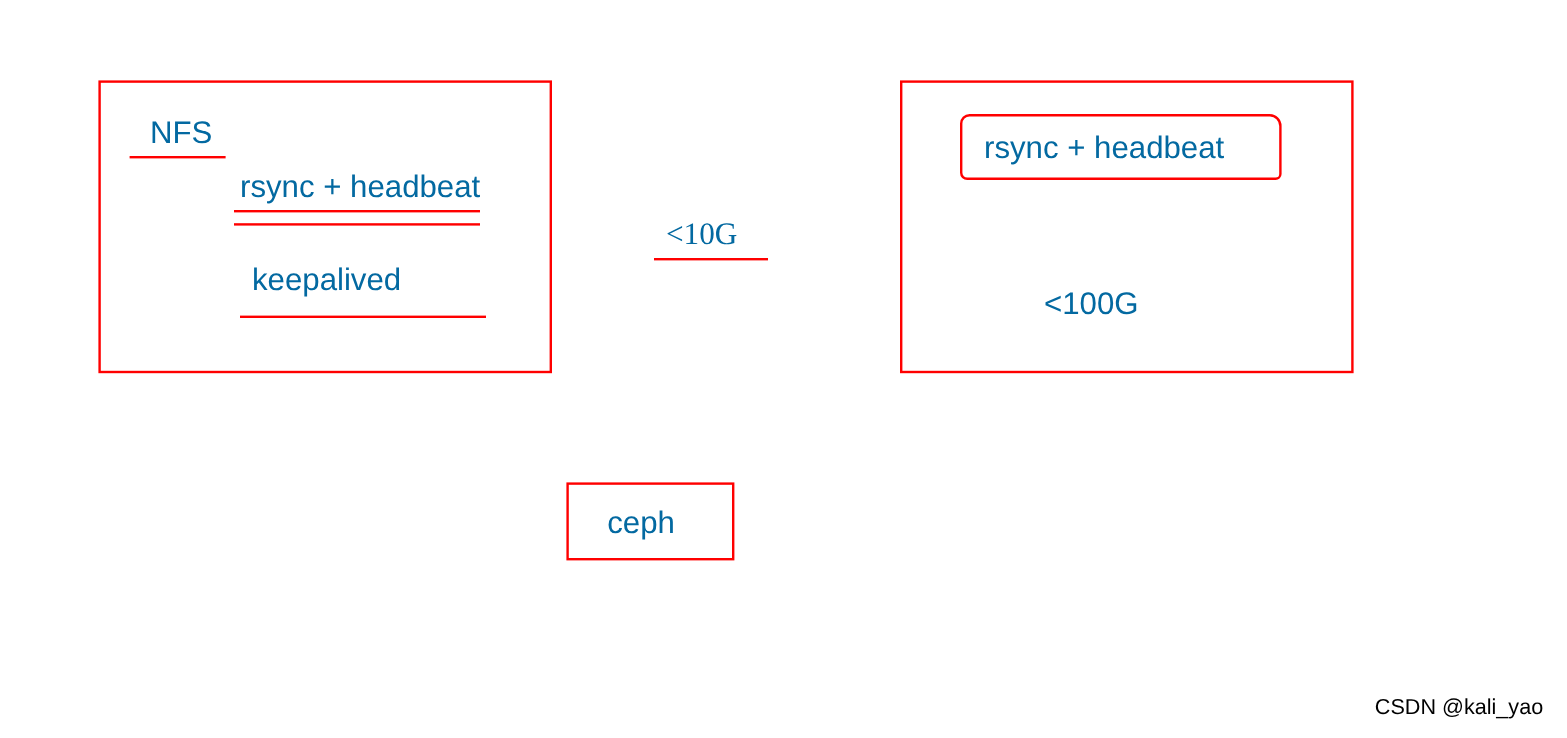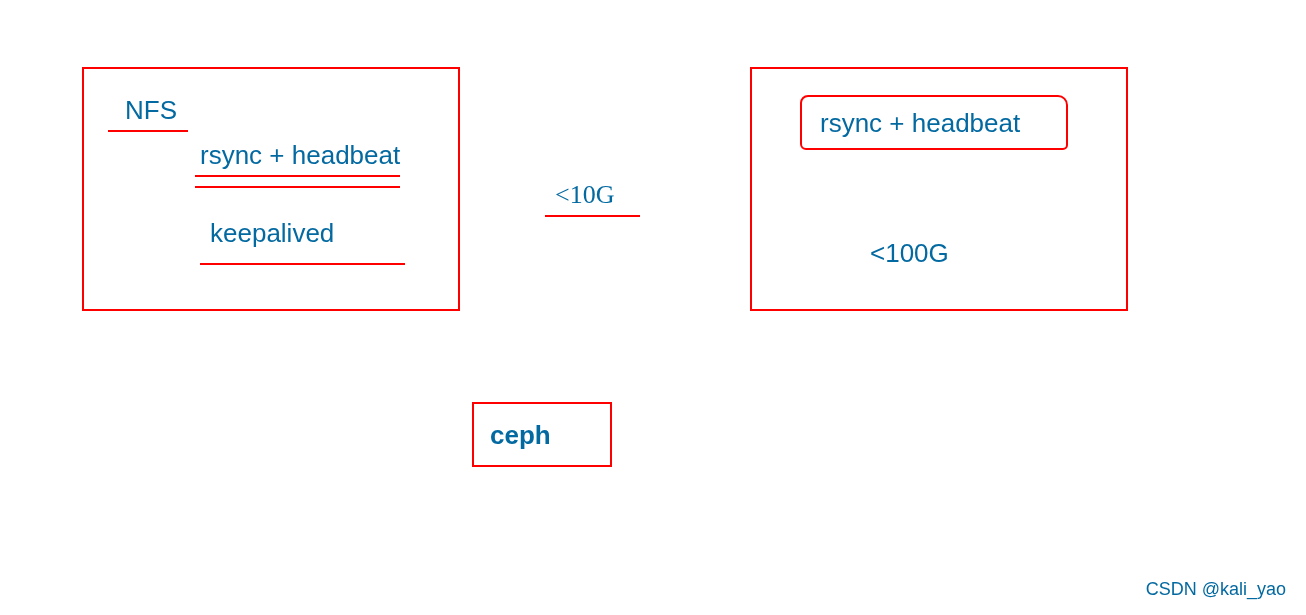--- a/index.html
+++ b/index.html
@@ -111,29 +111,28 @@
     }
     .ceph-box {
       position: absolute;
       left: 472px;
       top: 402px;
       width: 140px;
       height: 65px;
       border: 2px solid #ff0000;
     }
     .ceph-label {
-      left: 490px;
+      left: 506px;
       top: 420px;
-      font-weight: bold;
     }
     .watermark {
       position: absolute;
       right: 20px;
       bottom: 15px;
-      color: #0369a1;
+      color: #000000;
       font-size: 18px;
       font-family: Arial, sans-serif;
     }
   </style>
 </head>
 <body>
 
 <div class="box-left"></div>
 
 <div class="text-red nfs-label">NFS</div>

